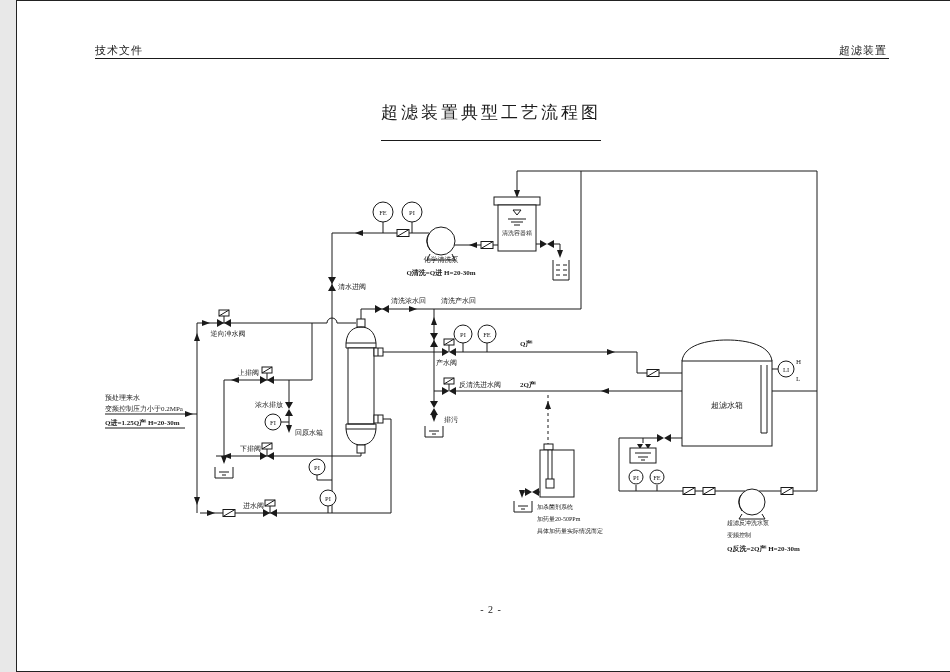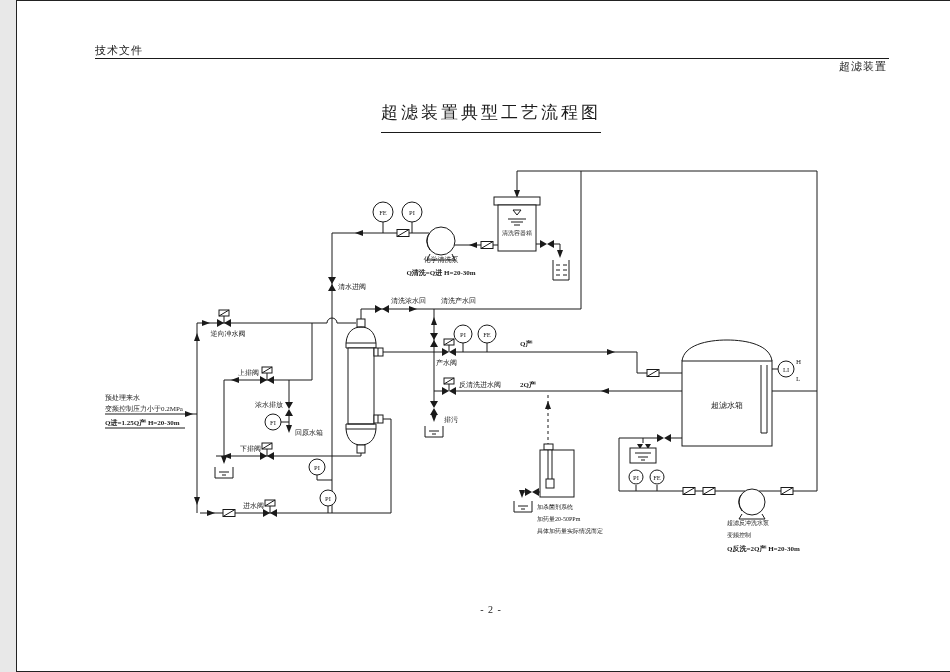--- a/index.html
+++ b/index.html
@@ -1,22 +1,22 @@
 <!DOCTYPE html>
 <html><head>
 <meta charset="utf-8">
 <style>
   html,body{margin:0;padding:0;background:#e8e8e8;}
   .page{position:relative;width:948px;height:670px;background:#fff;border:1px solid #222;
         font-family:"Liberation Serif","DejaVu Serif",serif;color:#1a1a1a;overflow:hidden;margin-left:16px;}
   .hdr-left{position:absolute;left:78px;top:42px;font-size:11px;letter-spacing:1px;}
-  .hdr-right{position:absolute;right:78px;top:58px;font-size:11px;letter-spacing:1px;}
+  .hdr-right{position:absolute;right:78px;top:42px;font-size:11px;letter-spacing:1px;}
   .hdr-rule{position:absolute;left:78px;top:57px;width:794px;height:1px;background:#1a1a1a;}
   .title-wrap{position:absolute;left:0;top:100px;width:100%;text-align:center;}
-  .title{display:inline-block;font-size:17px;letter-spacing:3px;border-bottom:1px solid #1a1a1a;padding-bottom:8px;}
+  .title{display:inline-block;font-size:17px;letter-spacing:3px;border-bottom:1px solid #1a1a1a;padding-bottom:16px;}
   .footer{position:absolute;left:0;top:603px;width:100%;text-align:center;font-size:10px;letter-spacing:1px;}
   svg{position:absolute;left:0;top:0;}
   svg text{font-family:"Liberation Serif","DejaVu Serif",serif;fill:#1a1a1a;font-size:7px;}
   svg text.inst{font-size:6.5px;text-anchor:middle;}
   svg text.spec{font-weight:bold;}
   svg text.tiny{font-size:6px;}
   svg text.mid{text-anchor:middle;}
   svg text.end{text-anchor:end;}
   .ln{stroke:#1a1a1a;stroke-width:1;fill:none;}
   .fl{fill:#1a1a1a;stroke:none;}

